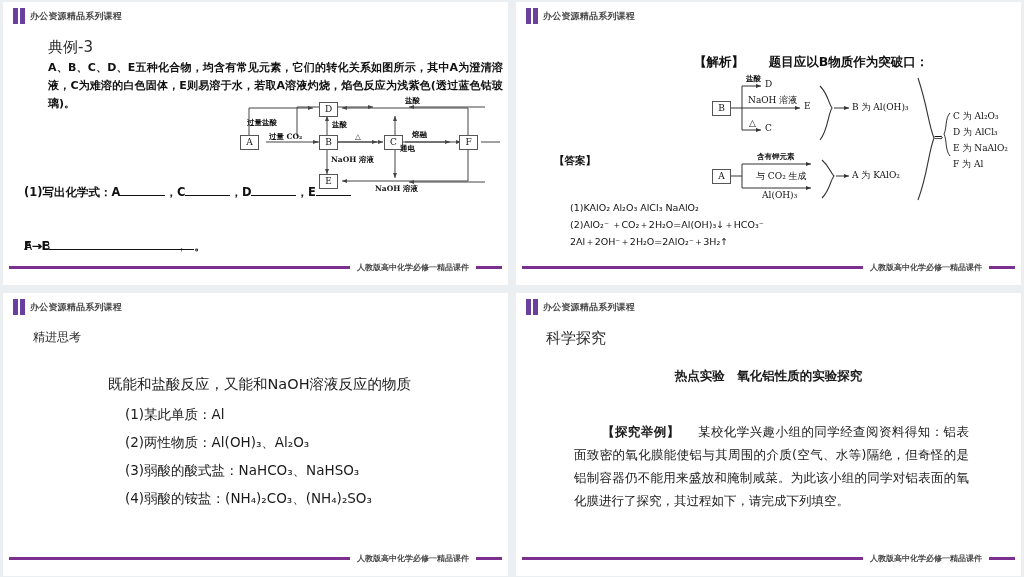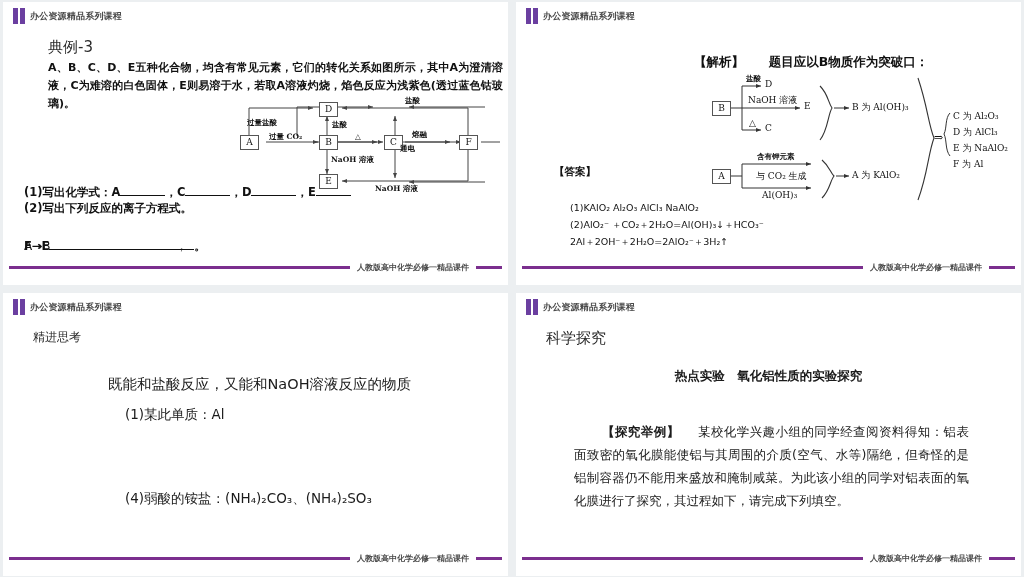--- a/index.html
+++ b/index.html
@@ -51,21 +51,21 @@
   .diag1{position:absolute;left:222px;top:92px;width:275px;height:100px;}
   .nodebox{position:absolute;border:1px solid #555;background:#fff;
            font-family:"DejaVu Serif","Liberation Serif",serif;font-size:9px;
            text-align:center;line-height:13px;width:17px;height:13px;color:#111;}
   .dlbl{position:absolute;font-size:7.5px;color:#111;white-space:nowrap;font-weight:bold;
         font-family:"DejaVu Sans","Liberation Sans",sans-serif;}
   .dlbl.sf{font-family:"DejaVu Serif","Liberation Serif",serif;}
 
   
   .s2-head{position:absolute;left:178px;top:52px;font-size:12.5px;color:#111;font-weight:bold;white-space:nowrap;}
-  .s2-ans{position:absolute;left:38px;top:163px;font-size:10.5px;color:#111;font-weight:bold;}
+  .s2-ans{position:absolute;left:38px;top:152px;font-size:10.5px;color:#111;font-weight:bold;}
   .s2-eq{position:absolute;left:54px;font-size:9.5px;color:#111;white-space:nowrap;
          font-family:"DejaVu Sans","Liberation Sans",sans-serif;}
   .diag2{position:absolute;left:30px;top:66px;width:470px;height:140px;font-size:9px;color:#111;}
   .d2t{position:absolute;white-space:nowrap;font-family:"DejaVu Serif","Liberation Serif",serif;font-size:9px;}
   .d2t.s{font-family:"DejaVu Sans","Liberation Sans",sans-serif;font-size:7.5px;font-weight:bold;}
 
   
   .s3-title{position:absolute;left:30px;top:36px;font-size:12px;color:#2b2b2b;}
   .s3-lead{position:absolute;left:105px;top:82px;font-size:14.5px;color:#1b1b1b;white-space:nowrap;}
   .s3-item{position:absolute;left:122px;font-size:13.5px;color:#1b1b1b;white-space:nowrap;}
@@ -166,21 +166,20 @@
       <span class="dlbl" style="left:187px;top:36px;">熔融</span>
       <span class="dlbl" style="left:175px;top:50px;">通电</span>
       <span class="dlbl sf" style="left:106px;top:61px;">NaOH 溶液</span>
       <span class="dlbl sf" style="left:150px;top:90px;">NaOH 溶液</span>
     </div>
 
     <div class="s1-q1 cn">
       <span>(1)写出化学式：A</span><span class="ul" style="width:45px;"></span><span>，C</span><span class="ul" style="width:45px;"></span><span>，D</span><span class="ul" style="width:45px;"></span><span>，E</span><span class="ul" style="width:35px;"></span>
     </div>
 
-    <div class="s1-q2 cn">(2)写出下列反应的离子方程式。</div>
 
     <div class="s1-q3 cn">
       <span>A→B</span><span class="ul" style="width:125px;"></span><span>，</span>
     </div>
 
     <div class="s1-q4 cn">
       <span>F→E</span><span class="ul" style="width:145px;"></span><span>。</span>
     </div>
 
     <div class="ftr">
@@ -279,20 +278,22 @@
           <i></i>
           <i></i>
         </span>
       <span class="hdr-txt">办公资源精品系列课程</span>
     </div>
 
     <div class="s3-title cn">精进思考</div>
     <div class="s3-lead cn">既能和盐酸反应，又能和NaOH溶液反应的物质</div>
 
     <div class="s3-item cn" style="top:113px;">(1)某此单质：Al</div>
+    <div class="s3-item cn" style="top:141px;">(2)两性物质：Al(OH)₃、Al₂O₃</div>
+    <div class="s3-item cn" style="top:169px;">(3)弱酸的酸式盐：NaHCO₃、NaHSO₃</div>
     <div class="s3-item cn" style="top:197px;">(4)弱酸的铵盐：(NH₄)₂CO₃、(NH₄)₂SO₃</div>
 
     <div class="ftr">
       <span class="ftr-line-long"></span>
       <span class="ftr-txt">人教版高中化学必修一精品课件</span>
       <span class="ftr-line-short"></span>
     </div>
   </div>
 
   <div class="slide">

